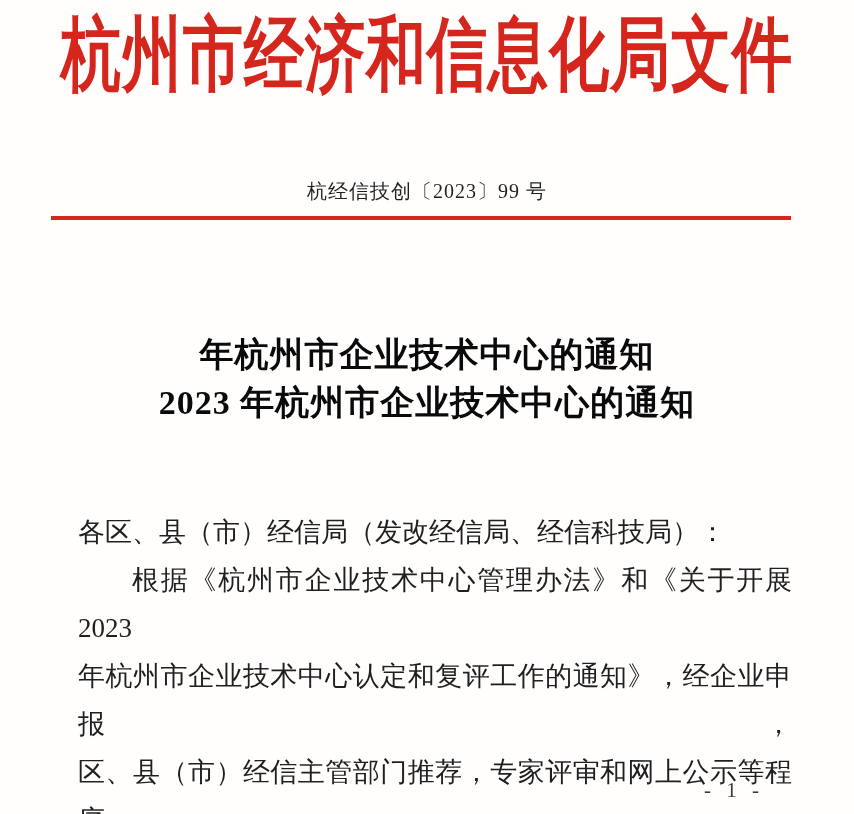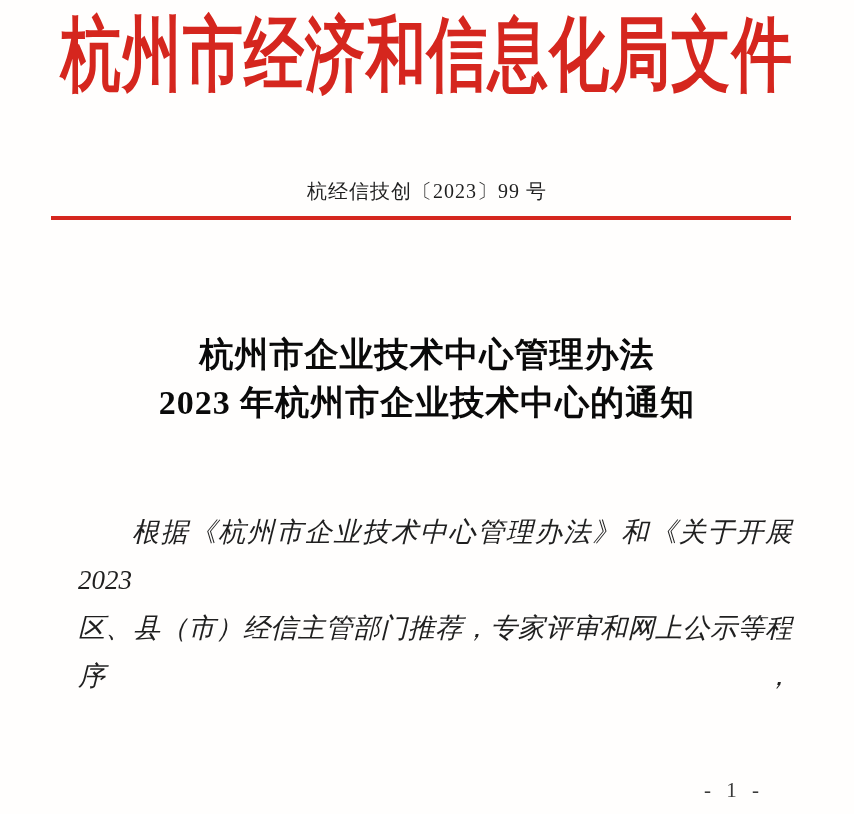--- a/index.html
+++ b/index.html
@@ -78,21 +78,20 @@
     line-height: 48px;
     color: var(--ink);
     text-align: justify;
   }
   .bline {
     white-space: normal;
   }
   .bline.fill {
     text-align: justify;
     text-align-last: justify;
-    font-style: italic;
   }
   .bline.indent {
     text-indent: 2em;
   }
   .pagenum {
     position: absolute;
     top: 776px;
     right: 90px;
     font-size: 21px;
     line-height: 28px;
@@ -106,25 +105,27 @@
 
 <div class="page">
 
   <div class="banner">杭州市经济和信息化局文件</div>
 
   <div class="docnum">杭经信技创〔2023〕99 号</div>
 
   <div class="redline"></div>
 
   <div class="title">
-    <div class="tline">杭州市企业技术中心管理办法</div>
+    <div class="tline">年杭州市企业技术中心的通知</div>
     <div class="tline">2023 年杭州市企业技术中心的通知</div>
   </div>
 
   <div class="bodytext">
+    <div class="bline">各区、县（市）经信局（发改经信局、经信科技局）：</div>
     <div class="bline indent fill">根据《杭州市企业技术中心管理办法》和《关于开展 2023</div>
+    <div class="bline fill">年杭州市企业技术中心认定和复评工作的通知》，经企业申报，</div>
     <div class="bline fill">区、县（市）经信主管部门推荐，专家评审和网上公示等程序，</div>
 
   </div>
 
   <div class="pagenum">- 1 -</div>
 
 </div>
 
 </body></html>

